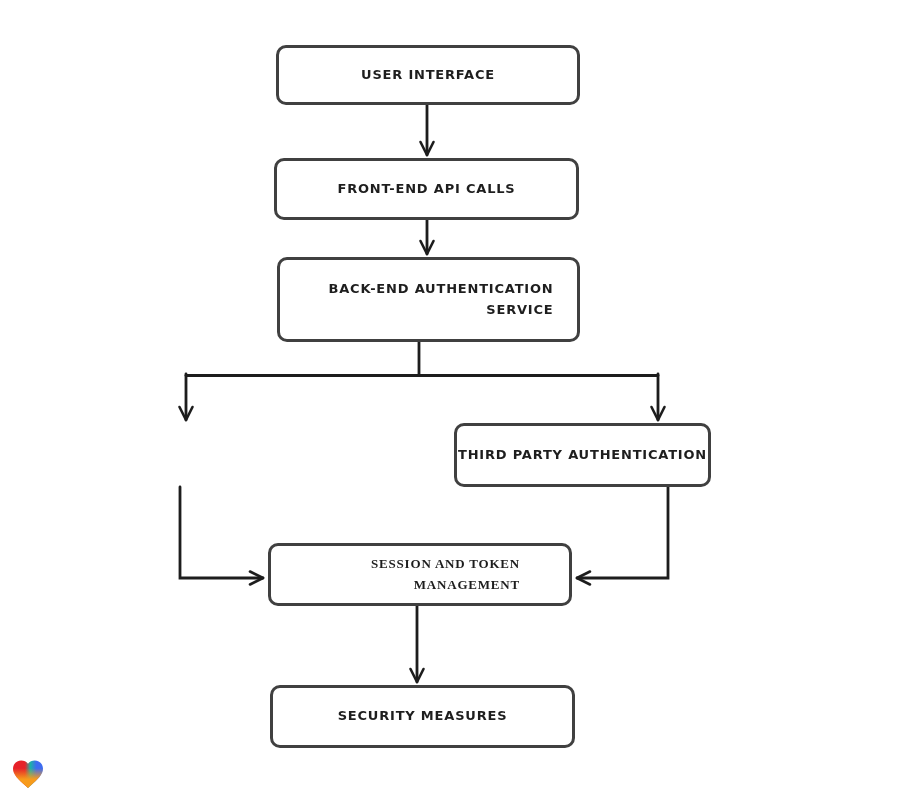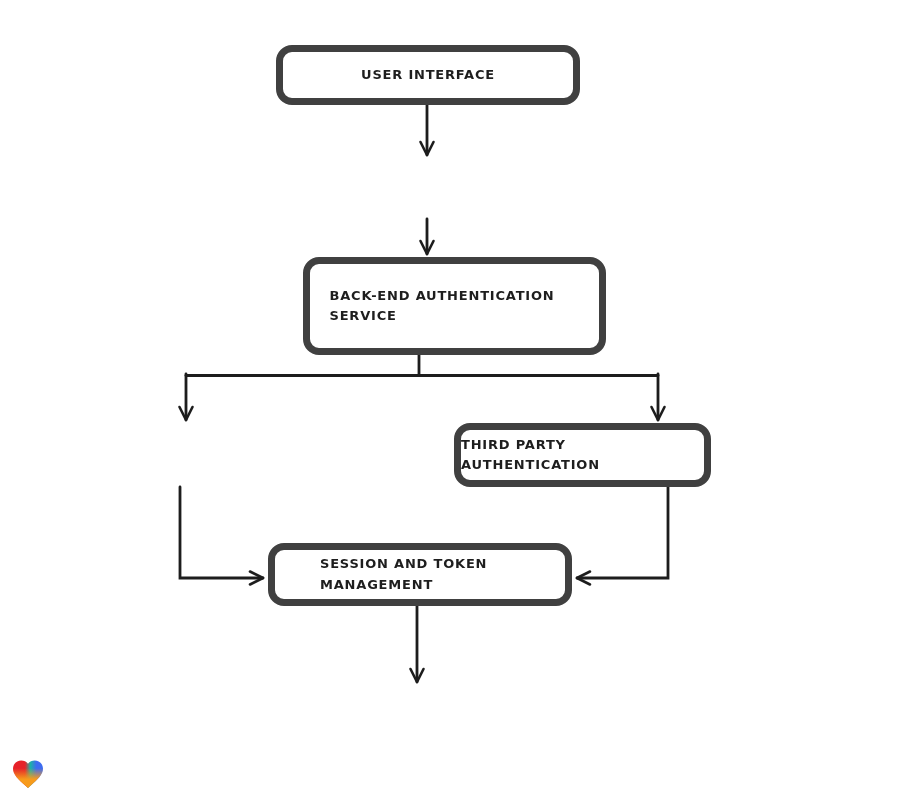--- a/index.html
+++ b/index.html
@@ -4,34 +4,34 @@
 <style>
   html,body{margin:0;padding:0;background:#ffffff;}
   body{
     width:911px;height:810px;position:relative;overflow:hidden;
     font-family:"DejaVu Sans","Liberation Sans",sans-serif;
   }
   .canvas{position:absolute;inset:0;}
   svg.wires{position:absolute;left:0;top:0;pointer-events:none;}
   .node{
     position:absolute;box-sizing:border-box;background:#ffffff;
-    border:7px solid #404040;border-radius:16px;
-    display:flex;align-items:center;justify-content:center;text-align:left;
+    border:3px solid #404040;border-radius:10px;
+    display:flex;align-items:center;justify-content:center;text-align:right;
   }
   .node .label{
     font-size:13px;font-weight:600;letter-spacing:.8px;color:#1e1e1e;
     line-height:1.55;
   }
   
   #n-ui       {left:276px;top:45px; width:304px;height:60px;}
   #n-fe       {left:274px;top:158px;width:305px;height:62px;}
-  #n-be       {left:277px;top:257px;width:303px;height:98px;margin-left:26px;}
+  #n-be       {left:277px;top:257px;width:303px;height:85px;}
   #n-db       {left:68px; top:423px;width:302px;height:64px;}
   #n-tp       {left:454px;top:423px;width:257px;height:64px;}
-  #n-st       {left:268px;top:543px;width:304px;height:63px;}
+  #n-st       {left:268px;top:543px;width:304px;height:63px;font-family:Liberation Serif, serif;}
   #n-sm       {left:270px;top:685px;width:305px;height:63px;}
   #n-be .label{max-width:250px;}
   #n-st .label{max-width:200px;}
   .watermark{position:absolute;left:10px;top:756px;width:36px;height:36px;cursor:pointer;}
 </style>
 </head>
 <body>
 
 <div class="canvas">
 
@@ -51,34 +51,40 @@
       <polyline points="180,487 180,578 263,578" marker-end="url(#arrow)"></polyline>
       <polyline points="668,486 668,578 577,578" marker-end="url(#arrow)"></polyline>
       <polyline points="417,606 417,682" marker-end="url(#arrow)"></polyline>
     </g>
   </svg>
 
   <div class="node" id="n-ui">
     <span class="label">USER INTERFACE</span>
   </div>
 
+  <div class="node" id="n-fe">
+    <span class="label">FRONT-END API CALLS</span>
+  </div>
 
   <div class="node" id="n-be">
     <span class="label">BACK-END AUTHENTICATION SERVICE</span>
   </div>
 
 
   <div class="node" id="n-tp">
     <span class="label">THIRD PARTY AUTHENTICATION</span>
   </div>
 
   <div class="node" id="n-st">
     <span class="label">SESSION AND TOKEN MANAGEMENT</span>
   </div>
 
+  <div class="node" id="n-sm">
+    <span class="label">SECURITY MEASURES</span>
+  </div>
 
   <div class="watermark">
     <svg width="36" height="36" viewBox="0 0 24 24">
       <defs>
         <linearGradient id="heart-h" x1="0" y1="0" x2="1" y2="0">
           <stop offset="0" stop-color="#e62129"></stop>
           <stop offset="0.40" stop-color="#e62129"></stop>
           <stop offset="0.58" stop-color="#1cb2a6"></stop>
           <stop offset="0.78" stop-color="#3e6cf0"></stop>
           <stop offset="1" stop-color="#3e6cf0"></stop>

